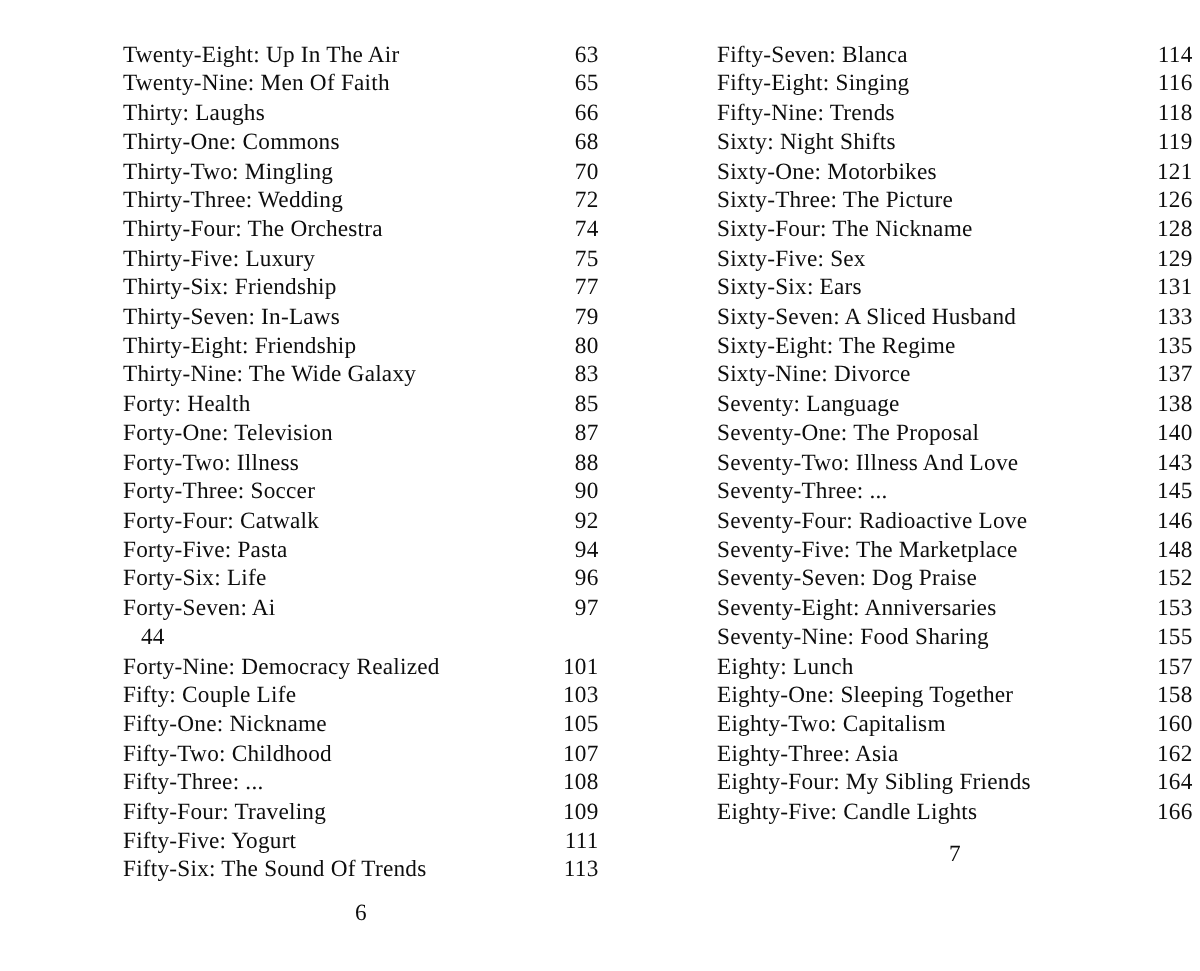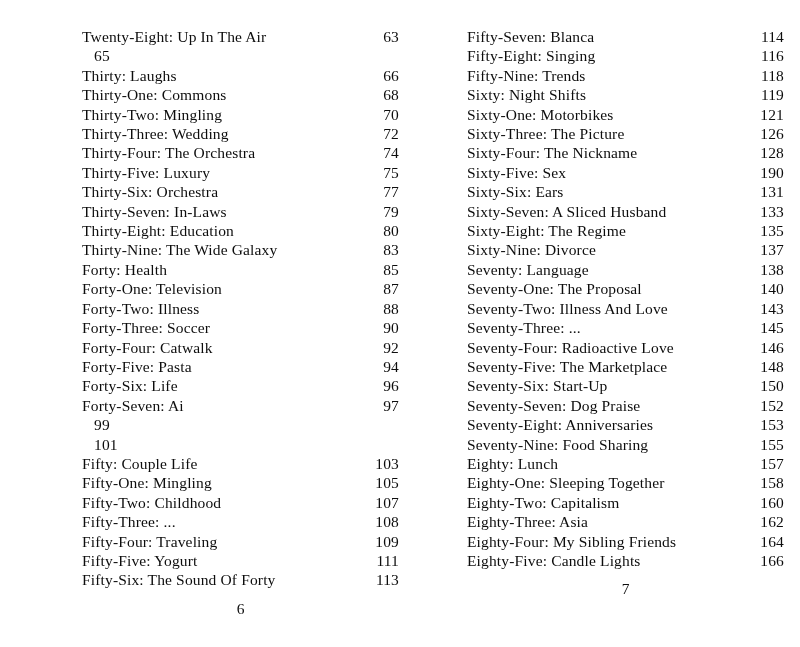--- a/index.html
+++ b/index.html
@@ -16,21 +16,21 @@
     width: 800px;
     height: 647px;
     margin-left: 44px;
   }
   .page-block {
     position: absolute;
     top: 27px;
     width: 317px;
   }
   .page-block.left  { left: 38px;  }
-  .page-block.right { left: 423px; }
+  .page-block.right { left: 434px; }
   .entries {
     display: block;
   }
   .toc-row {
     display: flex;
     justify-content: space-between;
     align-items: baseline;
     height: 19.42px;
     line-height: 19.42px;
     font-size: 15.5px;
@@ -58,20 +58,21 @@
 
   <div class="page-block left">
     <div class="entries">
 
         <div class="toc-row">
           <span class="toc-title">Twenty-Eight: Up In The Air</span>
           <span class="toc-page">63</span>
         </div>
 
         <div class="toc-row">
+          <span class="toc-title">Twenty-Nine: Men Of Faith</span>
           <span class="toc-page">65</span>
         </div>
 
         <div class="toc-row">
           <span class="toc-title">Thirty: Laughs</span>
           <span class="toc-page">66</span>
         </div>
 
         <div class="toc-row">
           <span class="toc-title">Thirty-One: Commons</span>
@@ -92,31 +93,31 @@
           <span class="toc-title">Thirty-Four: The Orchestra</span>
           <span class="toc-page">74</span>
         </div>
 
         <div class="toc-row">
           <span class="toc-title">Thirty-Five: Luxury</span>
           <span class="toc-page">75</span>
         </div>
 
         <div class="toc-row">
-          <span class="toc-title">Thirty-Six: Orchestra</span>
+          <span class="toc-title">Thirty-Six: Friendship</span>
           <span class="toc-page">77</span>
         </div>
 
         <div class="toc-row">
           <span class="toc-title">Thirty-Seven: In-Laws</span>
           <span class="toc-page">79</span>
         </div>
 
         <div class="toc-row">
-          <span class="toc-title">Thirty-Eight: Education</span>
+          <span class="toc-title">Thirty-Eight: Friendship</span>
           <span class="toc-page">80</span>
         </div>
 
         <div class="toc-row">
           <span class="toc-title">Thirty-Nine: The Wide Galaxy</span>
           <span class="toc-page">83</span>
         </div>
 
         <div class="toc-row">
           <span class="toc-title">Forty: Health</span>
@@ -152,34 +153,35 @@
           <span class="toc-title">Forty-Six: Life</span>
           <span class="toc-page">96</span>
         </div>
 
         <div class="toc-row">
           <span class="toc-title">Forty-Seven: Ai</span>
           <span class="toc-page">97</span>
         </div>
 
         <div class="toc-row">
-          <span class="toc-page">99</span>
-        </div>
-
-        <div class="toc-row">
+          <span class="toc-page">44</span>
+        </div>
+
+        <div class="toc-row">
+          <span class="toc-title">Forty-Nine: Democracy Realized</span>
           <span class="toc-page">101</span>
         </div>
 
         <div class="toc-row">
           <span class="toc-title">Fifty: Couple Life</span>
           <span class="toc-page">103</span>
         </div>
 
         <div class="toc-row">
-          <span class="toc-title">Fifty-One: Mingling</span>
+          <span class="toc-title">Fifty-One: Nickname</span>
           <span class="toc-page">105</span>
         </div>
 
         <div class="toc-row">
           <span class="toc-title">Fifty-Two: Childhood</span>
           <span class="toc-page">107</span>
         </div>
 
         <div class="toc-row">
           <span class="toc-title">Fifty-Three: ...</span>
@@ -190,21 +192,21 @@
           <span class="toc-title">Fifty-Four: Traveling</span>
           <span class="toc-page">109</span>
         </div>
 
         <div class="toc-row">
           <span class="toc-title">Fifty-Five: Yogurt</span>
           <span class="toc-page">111</span>
         </div>
 
         <div class="toc-row">
-          <span class="toc-title">Fifty-Six: The Sound Of Forty</span>
+          <span class="toc-title">Fifty-Six: The Sound Of Trends</span>
           <span class="toc-page">113</span>
         </div>
       </div>
     <div class="folio">6</div>
   </div>
 
   <div class="page-block right">
     <div class="entries">
 
         <div class="toc-row">
@@ -238,21 +240,21 @@
           <span class="toc-page">126</span>
         </div>
 
         <div class="toc-row">
           <span class="toc-title">Sixty-Four: The Nickname</span>
           <span class="toc-page">128</span>
         </div>
 
         <div class="toc-row">
           <span class="toc-title">Sixty-Five: Sex</span>
-          <span class="toc-page">190</span>
+          <span class="toc-page">129</span>
         </div>
 
         <div class="toc-row">
           <span class="toc-title">Sixty-Six: Ears</span>
           <span class="toc-page">131</span>
         </div>
 
         <div class="toc-row">
           <span class="toc-title">Sixty-Seven: A Sliced Husband</span>
           <span class="toc-page">133</span>
@@ -291,24 +293,20 @@
         <div class="toc-row">
           <span class="toc-title">Seventy-Four: Radioactive Love</span>
           <span class="toc-page">146</span>
         </div>
 
         <div class="toc-row">
           <span class="toc-title">Seventy-Five: The Marketplace</span>
           <span class="toc-page">148</span>
         </div>
 
-        <div class="toc-row">
-          <span class="toc-title">Seventy-Six: Start-Up</span>
-          <span class="toc-page">150</span>
-        </div>
 
         <div class="toc-row">
           <span class="toc-title">Seventy-Seven: Dog Praise</span>
           <span class="toc-page">152</span>
         </div>
 
         <div class="toc-row">
           <span class="toc-title">Seventy-Eight: Anniversaries</span>
           <span class="toc-page">153</span>
         </div>

